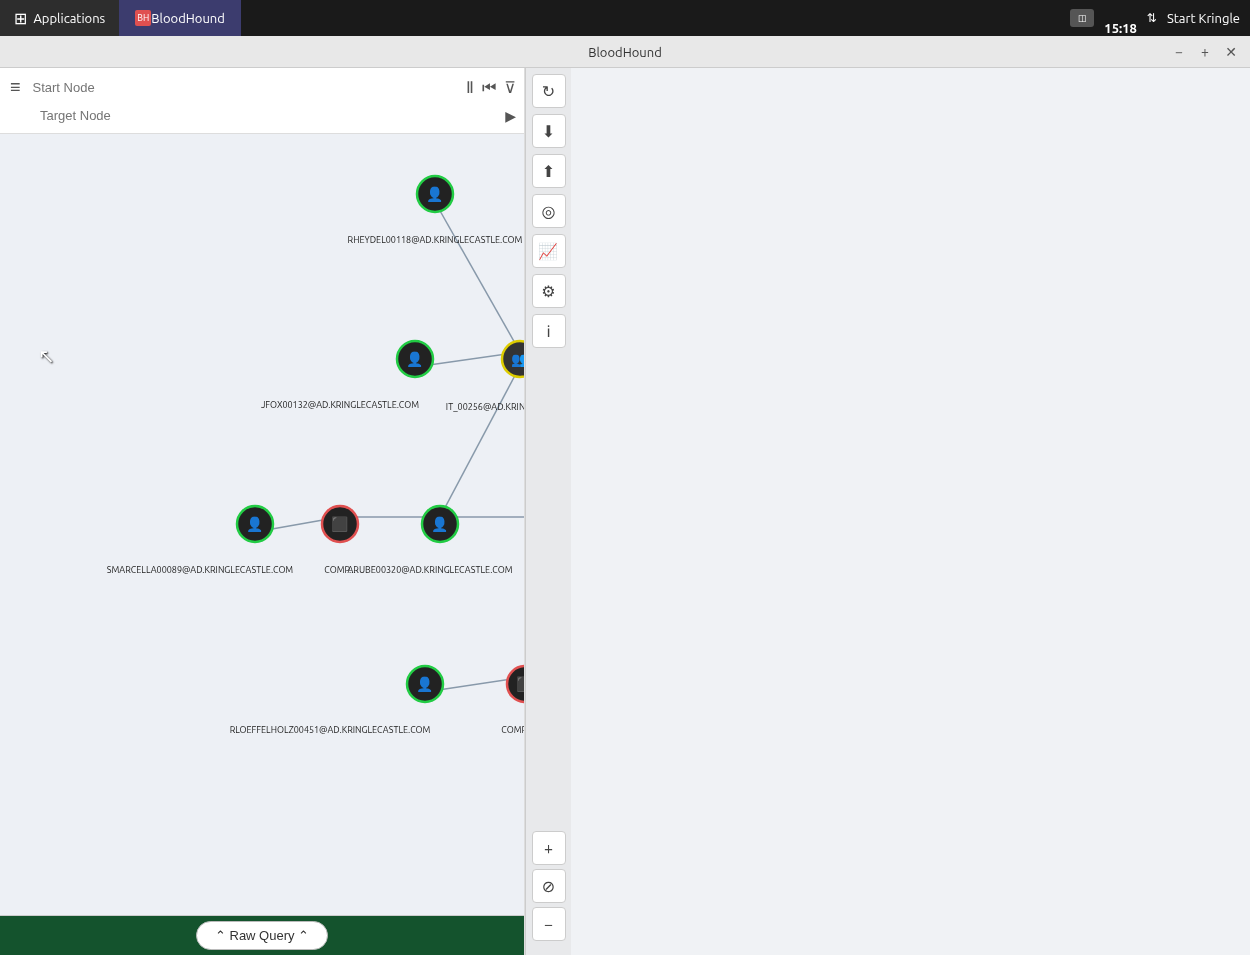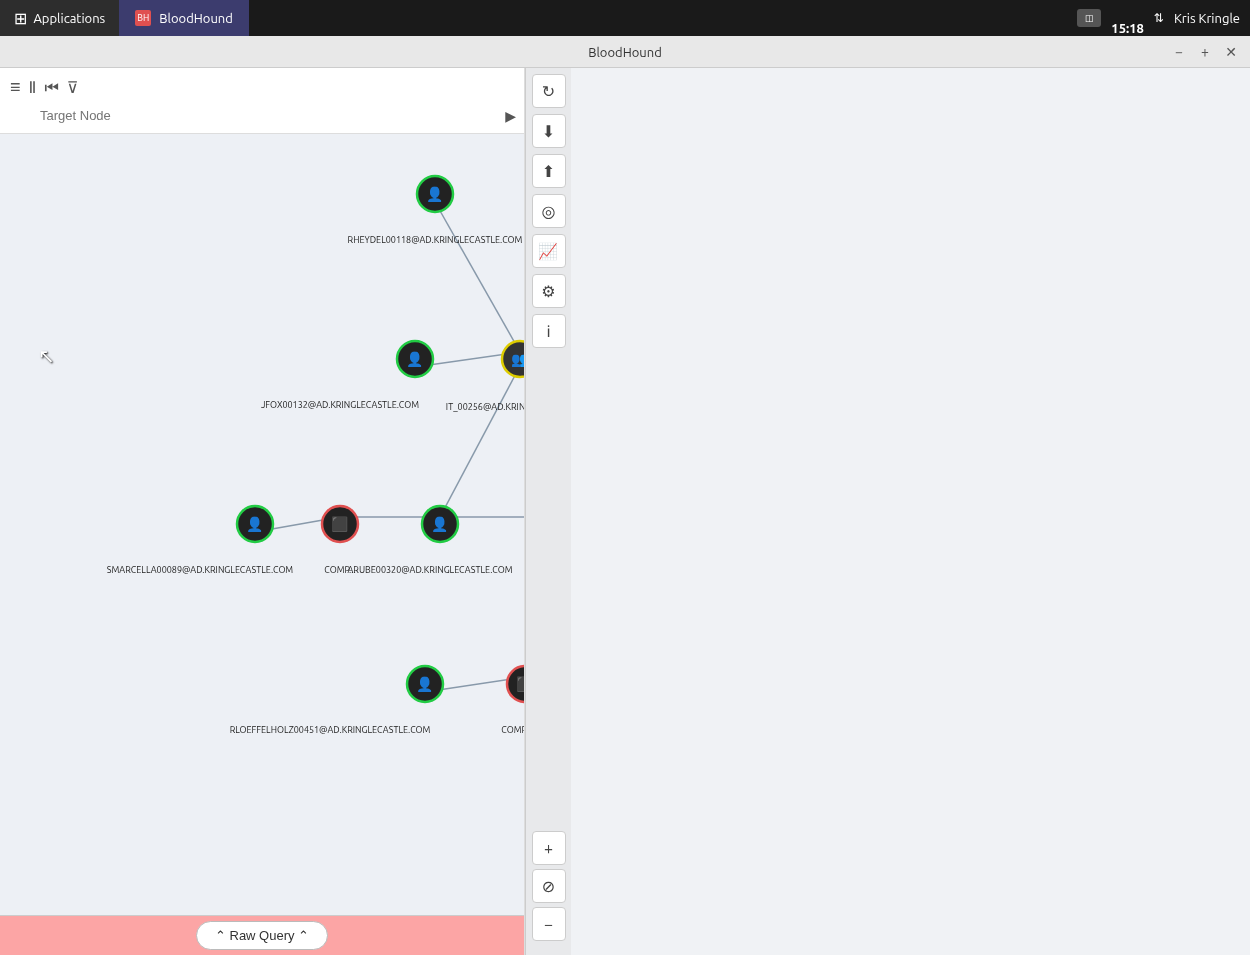--- a/index.html
+++ b/index.html
@@ -10,21 +10,21 @@
       display: flex; align-items: center;
       background: #1a1a1a; height: 36px; width: 100%;
     }
     #applications-btn {
       display: flex; align-items: center; gap: 6px;
       padding: 0 14px; height: 100%;
       background: #2d2d2d; color: #fff; font-size: 13px; cursor: pointer;
     }
     #applications-btn .app-icon { font-size: 16px; }
     #bloodhound-tab {
-      display: flex; align-items: center; gap: 8px;
+      display: flex; align-items: center; 
       padding: 0 16px; height: 100%;
       background: #3c3c6e; color: #fff; font-size: 13px; cursor: pointer;
     }
     #bloodhound-tab .tab-icon { width:16px; height:16px; background:#e05050; border-radius:2px; display:flex; align-items:center; justify-content:center; font-size:9px; color:#fff; }
     #topbar-right {
       margin-left: auto; display: flex; align-items: center; gap: 10px;
       padding-right: 10px; color: #fff; font-size: 13px;
     }
     #topbar-right .time { font-weight: bold; margin-top: 20px; }
     #topbar-right .tray-icon { width:24px; height:18px; background:#555; border-radius:3px; display:flex; align-items:center; justify-content:center; font-size:9px; color:#fff; }
@@ -114,21 +114,21 @@
     .rt-spacer { flex: 1; }
 
     
     #zoom-controls {
       display: flex; flex-direction: column; align-items: center; gap: 4px;
       margin-bottom: 8px;
     }
 
     
     #bottom-bar {
-      height: 40px; background: #fca5a5;
+      height: 40px; background: #14532d;
       display: flex; align-items: center; justify-content: center;
       border-top: 1px solid #ccc;
     }
     #raw-query-btn {
       background: #fff; border: 1px solid #bbb;
       border-radius: 20px; padding: 6px 18px;
       font-size: 13px; cursor: pointer; color: #333;
       display: flex; align-items: center; gap: 6px;
     }
 
@@ -154,41 +154,42 @@
     <span>Applications</span>
   </div>
   <div id="bloodhound-tab">
     <div class="tab-icon">BH</div>
     <span>BloodHound</span>
   </div>
   <div id="topbar-right">
     <div class="tray-icon">◫</div>
     <span class="time">15:18</span>
     <span style="font-size:12px;">⇅</span>
-    <span>Kris Kringle</span>
+    <span>Start Kringle</span>
   </div>
 </div>
 
 <div id="window">
 
   <div id="window-titlebar">
     <span>BloodHound</span>
     <div id="window-controls">
       <span>−</span>
       <span>+</span>
       <span>✕</span>
     </div>
   </div>
 
   <div id="app-content">
 
     <div id="left-panel">
       <div id="search-area">
         <div id="start-node-row">
           <span id="menu-icon">≡</span>
+          <input id="start-node-input" type="text" placeholder="Start Node" style="">
           <div id="start-node-icons">
             <span title="Find path">Ⅱ</span>
             <span>⏮</span>
             <span>⊽</span>
           </div>
         </div>
         <div id="target-node-row">
           <input id="target-node-input" type="text" placeholder="Target Node" style="">
           <span id="play-btn">▶</span>
         </div>

